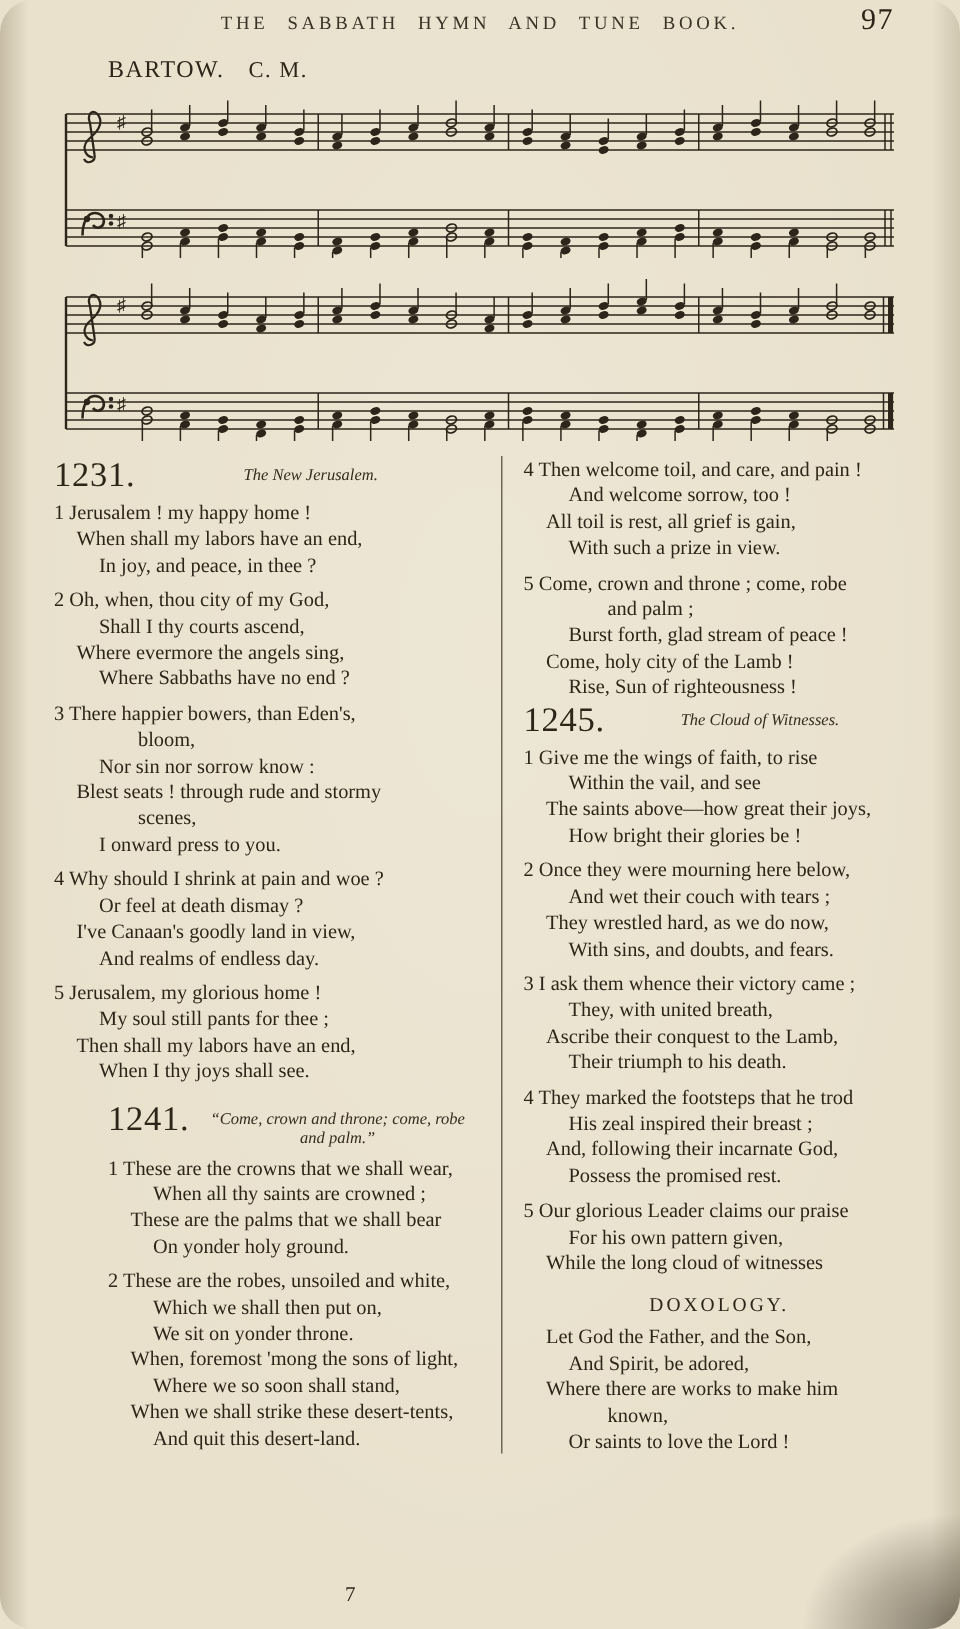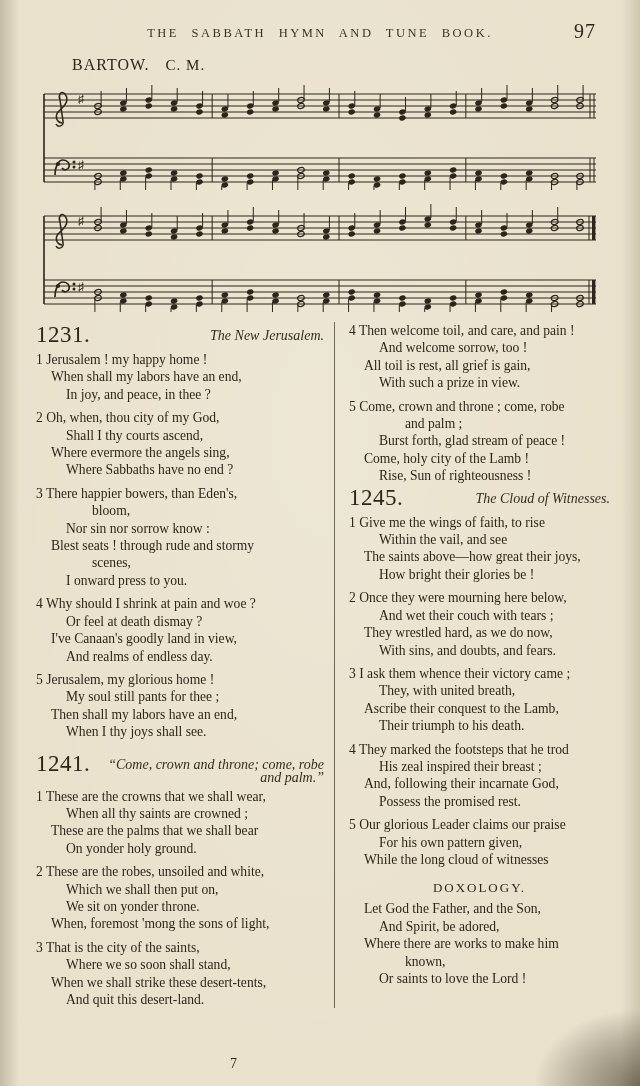--- a/index.html
+++ b/index.html
@@ -3,39 +3,39 @@
 <meta charset="utf-8">
 <style>
   html,body{margin:0;padding:0;background:#e9e1cc;}
   .page{
     position:relative;width:640px;height:1086px;box-sizing:border-box;
     background:
       radial-gradient(ellipse at 50% 40%, rgba(255,255,255,.18), transparent 70%),
       linear-gradient(90deg, rgba(95,80,52,.25), rgba(95,80,52,0) 3%, rgba(95,80,52,0) 97%, rgba(95,80,52,.18)),
       #e9e1cc;
     font-family:"Liberation Serif","DejaVu Serif",serif;
-    color:#2e2519;overflow:hidden;padding-top:18px;
+    color:#2e2519;overflow:hidden;border-radius:22px;
   }
   .page-header{position:relative;height:28px;}
   .header-title{
     text-align:center;font-size:12.5px;letter-spacing:2.5px;word-spacing:7px;
     color:#3a3226;padding-top:8px;
   }
   .page-number{position:absolute;right:44px;top:2px;font-size:20px;letter-spacing:1px;}
   .tune-title{margin:10px 0 0 72px;font-size:16px;letter-spacing:1px;}
   .tune-meter{margin-left:16px;font-size:15px;}
   .music{width:572px;margin:4px auto 0;}
   .music svg{display:block;margin-bottom:10px;}
   .columns{display:flex;margin-top:6px;padding:0 30px 0 36px;}
   .col-left{width:288px;padding-right:10px;border-right:1px solid #6f6757;}
   .col-right{flex:1;padding-left:14px;}
-  .hymn + .hymn{margin-top:10px;}
+  .hymn + .hymn{margin-top:10px;margin-left:36px;}
   .hymn-head{display:flex;align-items:flex-start;}
   .hymn-number{font-size:23px;line-height:26px;letter-spacing:.5px;}
-  .hymn-subtitle{flex:1;text-align:right;font-style:italic;font-size:14px;color:#352c1f;padding-top:7px;}
+  .hymn-subtitle{flex:1;text-align:center;font-style:italic;font-size:11px;color:#352c1f;padding-top:7px;}
   .sub-line{line-height:13.5px;}
   .tl{font-size:13.6px;line-height:17.4px;white-space:nowrap;}
   .i0{margin-top:6px;}
   .i1{padding-left:15px;}
   .i2{padding-left:30px;}
   .i3{padding-left:56px;}
   .hymn-lines > .i0:first-child{margin-top:3px;}
   .continued .i0:first-child{margin-top:0;}
   .doxology{margin-top:12px;}
   .dox-heading{text-align:center;font-size:13px;letter-spacing:2px;margin:10px 0 4px;}
@@ -406,21 +406,20 @@
         </div>
         <div class="hymn-lines">
             <div class="tl i0">1 These are the crowns that we shall wear,</div>
             <div class="tl i2">When all thy saints are crowned ;</div>
             <div class="tl i1">These are the palms that we shall bear</div>
             <div class="tl i2">On yonder holy ground.</div>
             <div class="tl i0">2 These are the robes, unsoiled and white,</div>
             <div class="tl i2">Which we shall then put on,</div>
             <div class="tl i2">We sit on yonder throne.</div>
             <div class="tl i1">When, foremost 'mong the sons of light,</div>
-            <div class="tl i0">3 That is the city of the saints,</div>
             <div class="tl i2">Where we so soon shall stand,</div>
             <div class="tl i1">When we shall strike these desert-tents,</div>
             <div class="tl i2">And quit this desert-land.</div>
           </div>
       </section>
     </div>
 
     <div class="col col-right">
       <div class="hymn-lines continued">
           <div class="tl i0">4 Then welcome toil, and care, and pain !</div>

